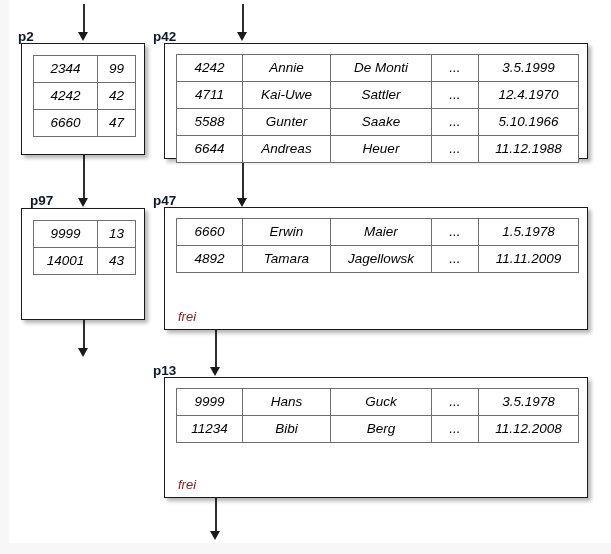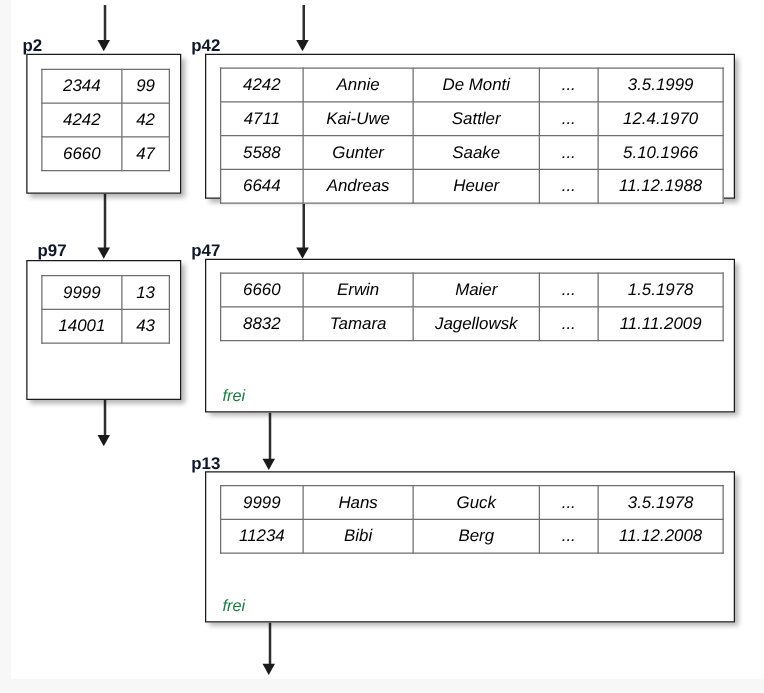--- a/index.html
+++ b/index.html
@@ -58,21 +58,21 @@
     height: 26px;
     line-height: 26px;
     white-space: nowrap;
     overflow: hidden;
     font-style: italic;
   }
   .frei {
     position: absolute;
     font-size: 13px;
     font-style: italic;
-    color: #15803d;
+    color: #7f1d1d;
     line-height: 1;
     white-space: nowrap;
   }
 
   
   .arrow {
     position: absolute;
   }
   .arrow .shaft {
     position: absolute;
@@ -230,21 +230,21 @@
       </colgroup>
       <tbody>
         <tr>
           <td>6660</td>
           <td>Erwin</td>
           <td>Maier</td>
           <td>...</td>
           <td>1.5.1978</td>
         </tr>
         <tr>
-          <td>8832</td>
+          <td>4892</td>
           <td>Tamara</td>
           <td>Jagellowsk</td>
           <td>...</td>
           <td>11.11.2009</td>
         </tr>
       </tbody>
     </table>
     <div class="frei" style="left:13px; top:102px;">frei</div>
   </div>
 

